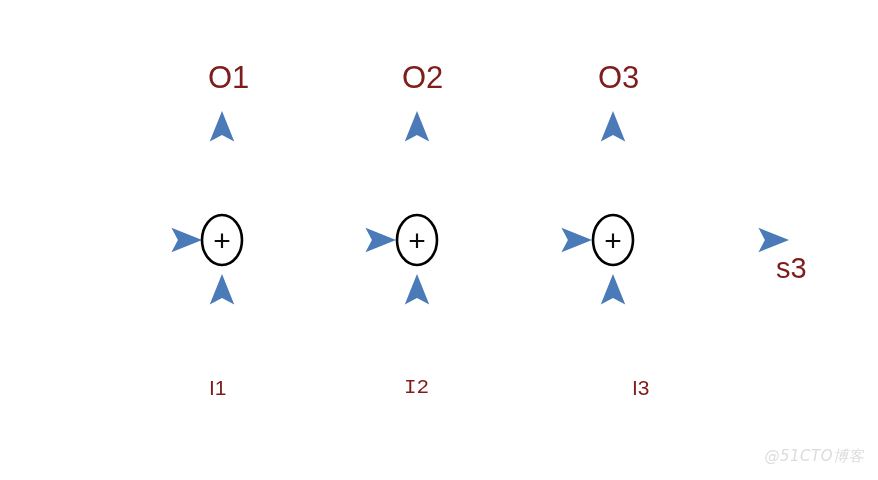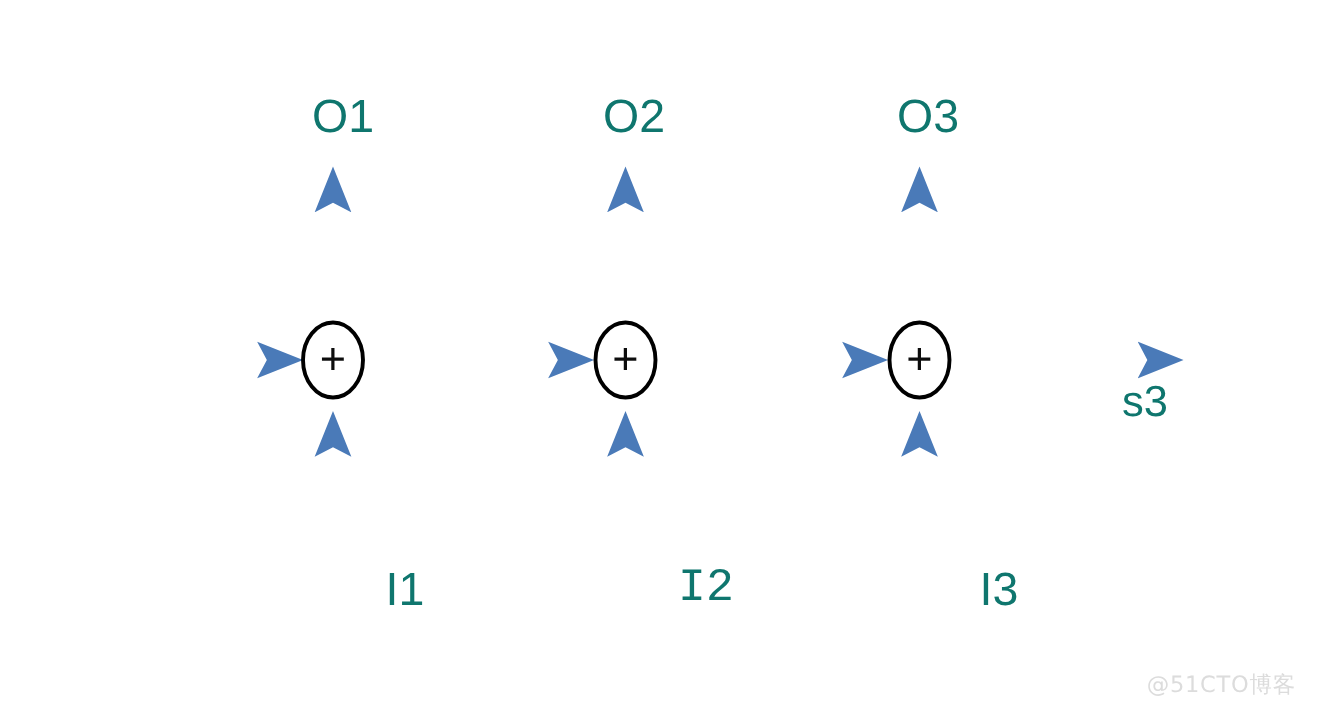--- a/index.html
+++ b/index.html
@@ -9,38 +9,39 @@
     font-family:"Liberation Sans", sans-serif;
     overflow:hidden;
     position:relative;
   }
   #stage{position:absolute;left:0;top:0;width:878px;height:480px;}
   svg#diagram{position:absolute;left:0;top:0;width:878px;height:480px;display:block;}
 
   .lbl{
     position:absolute;
     font-family:"Liberation Sans", sans-serif;
-    color:#0f766e;
+    color:#7f1d1d;
     white-space:nowrap;
     line-height:1;
     font-weight:400;
   }
   .lbl-out{font-size:31px;}
-  .lbl-in{font-size:31px;margin-left:48px;}
+  .lbl-in{font-size:21px;}
   .lbl-state{font-size:29px;}
 
   .watermark{
     position:absolute;
     right:14px;
     bottom:14px;
     font-size:15px;
     color:#dcdcdc;
     letter-spacing:.5px;
     font-family:"DejaVu Sans", sans-serif;
     white-space:nowrap;
+    font-style:italic;
   }
   .plus-sign{
     font-family:"Liberation Sans", sans-serif;
     font-size:30px;
     fill:#0d0d0d;
   }
 </style>
 </head>
 <body>
 
@@ -95,18 +96,18 @@
       <text class="plus-sign" x="613" y="240" text-anchor="middle" dominant-baseline="central">+</text>
     </g>
   </svg>
 
   <div class="lbl lbl-out" style="left:208px;top:62px;">O1</div>
   <div class="lbl lbl-out" style="left:402px;top:62px;">O2</div>
   <div class="lbl lbl-out" style="left:598px;top:62px;text-align:center;">O3</div>
 
   <div class="lbl lbl-in" style="left:209px;top:377px;">I1</div>
   <div class="lbl lbl-in" style="left:404px;top:377px;font-family:Liberation Mono, monospace;">I2</div>
-  <div class="lbl lbl-in" style="left:605px;top:377px;">I3</div>
+  <div class="lbl lbl-in" style="left:632px;top:377px;">I3</div>
 
-  <div class="lbl lbl-state" style="left:748px;top:254px;">s3</div>
+  <div class="lbl lbl-state" style="left:776px;top:254px;">s3</div>
 
   <div class="watermark">@51CTO博客</div>
 </div>
 
 </body></html>

